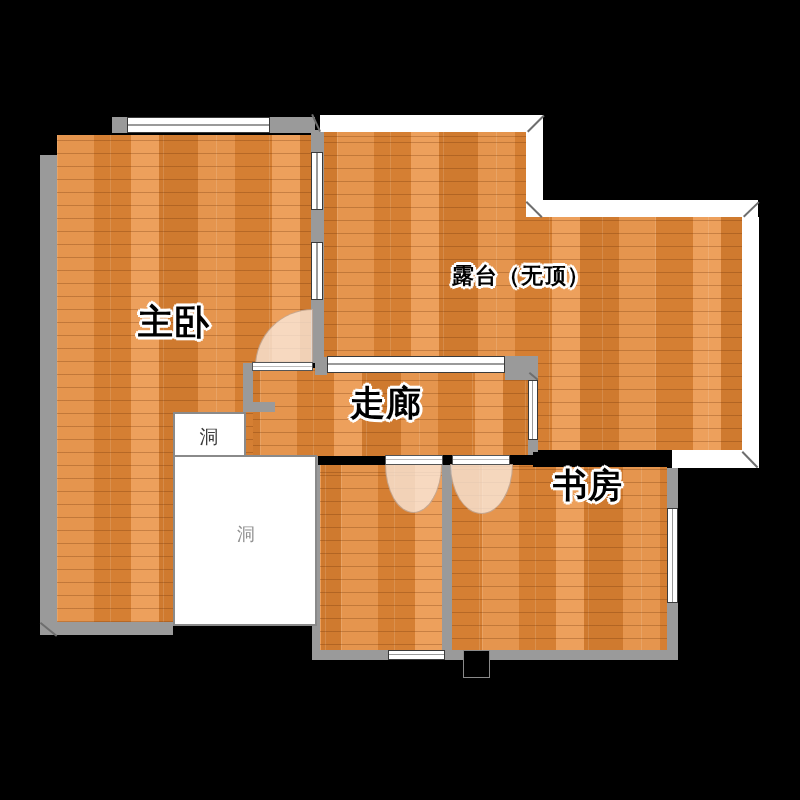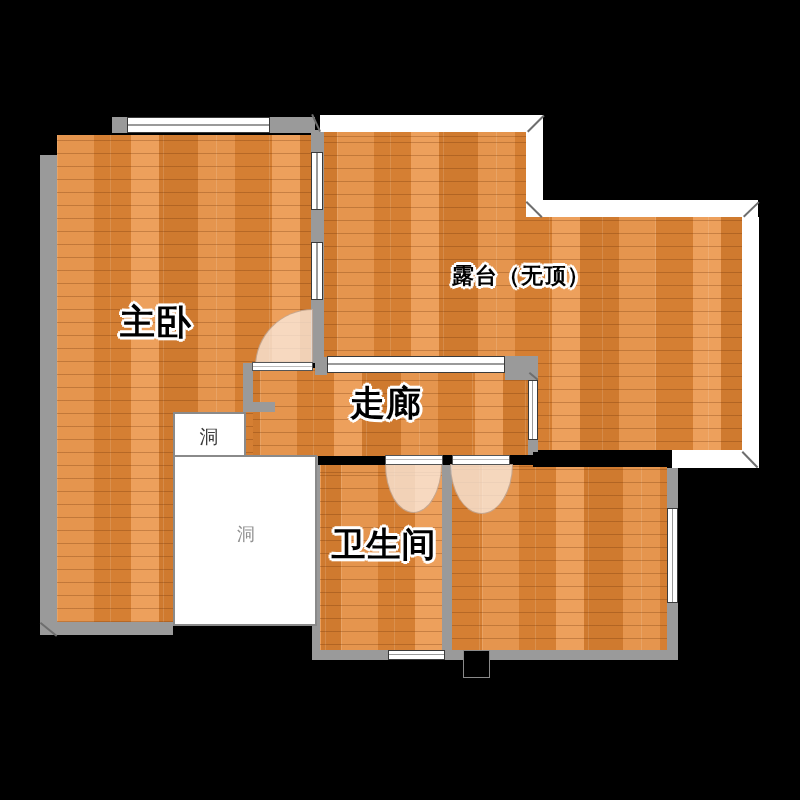--- a/index.html
+++ b/index.html
@@ -92,20 +92,20 @@
   <div class="abs arc z4" style="left:255px;top:309px;width:58px;height:58px;border-radius:100% 0 0 0;"></div>
   <div class="abs leaf z4" style="left:252px;top:362px;width:61px;height:9px;"></div>
   <div class="abs arc z4" style="left:385px;top:464px;width:57px;height:49px;border-radius:0 0 50% 50% / 0 0 100% 100%;"></div>
   <div class="abs leaf z4" style="left:385px;top:455px;width:58px;height:10px;"></div>
   <div class="abs arc z4" style="left:450px;top:464px;width:63px;height:50px;border-radius:0 0 50% 50% / 0 0 100% 100%;"></div>
   <div class="abs leaf z4" style="left:452px;top:455px;width:58px;height:10px;"></div>
 
   <div class="abs whitebox z5" style="left:173px;top:412px;width:73px;height:45px;"></div>
   <div class="abs whitebox z5" style="left:173px;top:455px;width:144px;height:171px;"></div>
 
-  <div class="rlabel" style="left:156px;top:322px;font-size:35px;">主卧</div>
+  <div class="rlabel" style="left:174px;top:322px;font-size:35px;">主卧</div>
   <div class="rlabel" style="left:521px;top:276px;font-size:22px;">露台（无顶）</div>
   <div class="rlabel" style="left:386px;top:403px;font-size:35px;">走廊</div>
-  <div class="rlabel" style="left:384px;top:545px;font-size:34px;">卫生间</div>
+  <div class="rlabel" style="left:588px;top:486px;font-size:34px;">书房</div>
   <div class="holelabel" style="left:209px;top:437px;font-size:19px;color:#3c3c3c;">洞</div>
   <div class="holelabel" style="left:246px;top:534px;font-size:18px;color:#909090;">洞</div>
 
 </div>
 
 </body></html>

